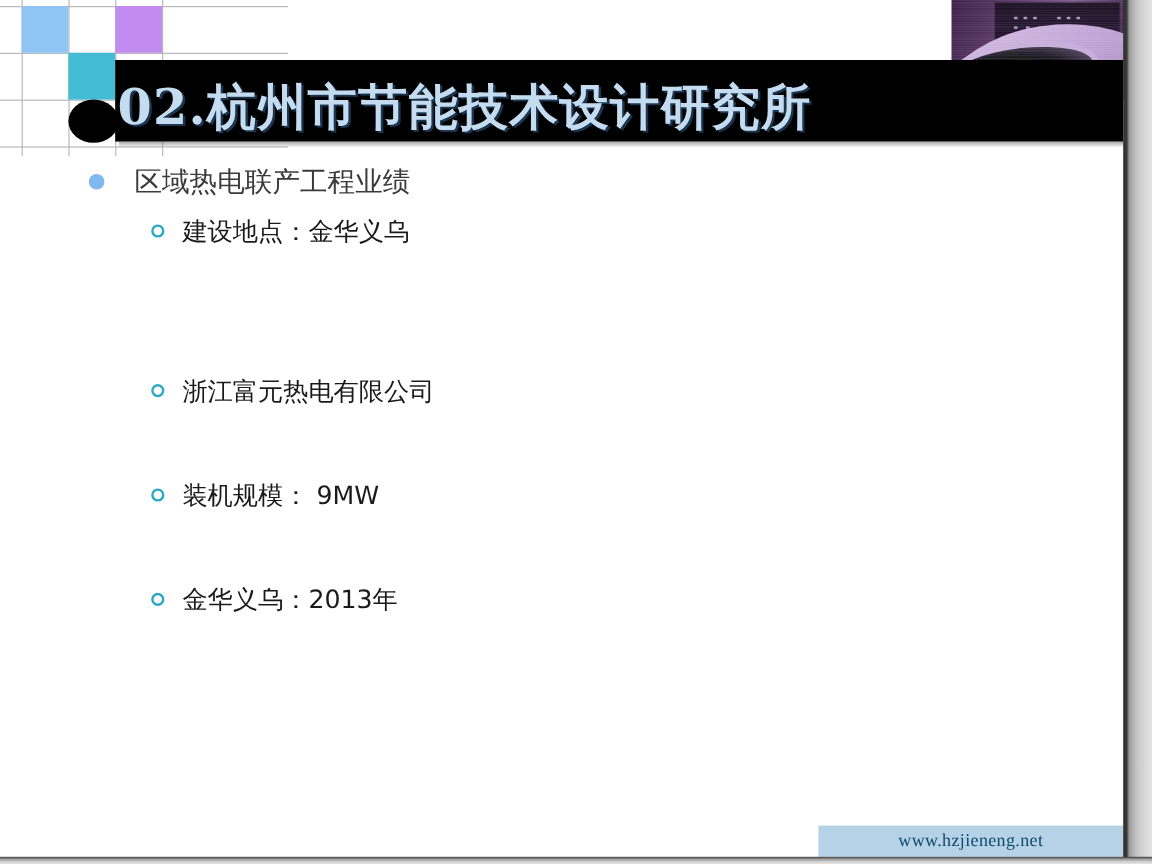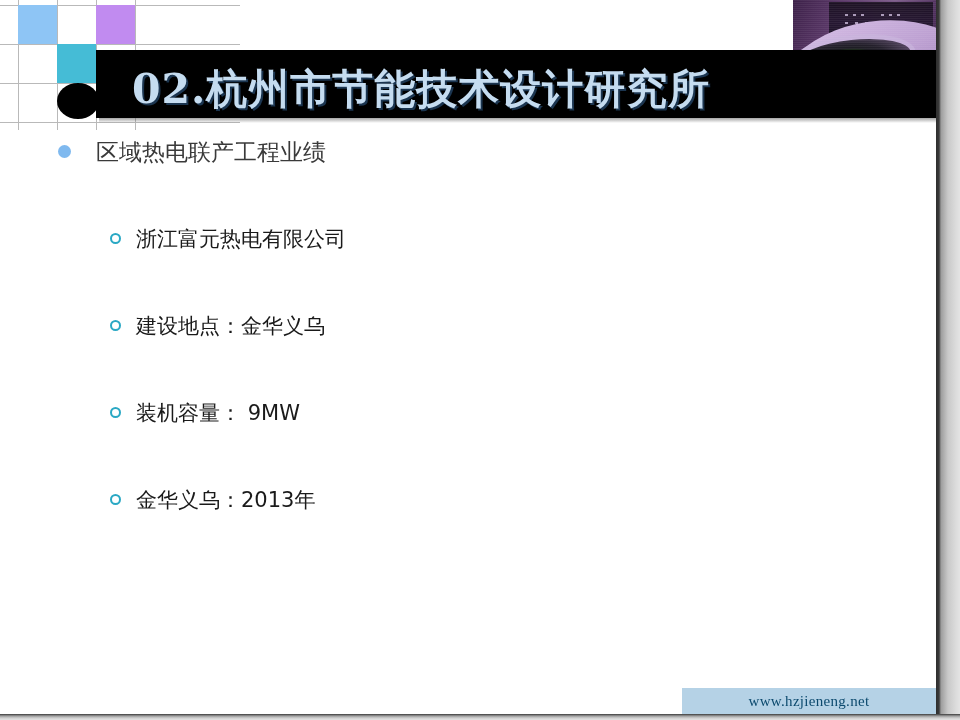--- a/index.html
+++ b/index.html
@@ -162,38 +162,38 @@
   .title-bar-shadow {
     position: absolute;
     left: 99px;
     top: 118px;
     width: 840px;
     height: 5px;
     background: linear-gradient(to bottom, rgba(90,90,90,0.55), rgba(255,255,255,0));
   }
   .title-text {
     position: absolute;
-    left: 132px;
+    left: 98px;
     top: 60px;
     width: 800px;
     height: 58px;
     color: #c5dcf0;
     font-family: "DejaVu Serif", "Liberation Serif", serif;
     font-size: 41px;
     font-weight: bold;
     letter-spacing: 1px;
     line-height: 58px;
     white-space: nowrap;
     text-shadow: 2px 2px 0 #1b3550, 3px 3px 2px rgba(0,0,0,0.75);
   }
 
   
   .content {
     position: absolute;
-    left: 0;
+    left: 16px;
     top: 134px;
     width: 936px;
   }
 
   .bullet-row {
     position: relative;
     display: flex;
     align-items: flex-start;
   }
 
@@ -316,33 +316,33 @@
   <div class="title-bar-shadow"></div>
   <div class="title-text">02.杭州市节能技术设计研究所</div>
 
   <div class="content">
 
     <div class="bullet-row bullet-l1">
       <span class="marker"></span>
       <span class="label">区域热电联产工程业绩</span>
     </div>
 
+    <div class="bullet-row bullet-l2">
+      <span class="marker"></span>
+      <span class="label">建设地点：金华义乌</span>
+    </div>
+
     <div class="bullet-row bullet-l2" style="margin-top:46px;">
       <span class="marker"></span>
       <span class="label">浙江富元热电有限公司</span>
     </div>
 
     <div class="bullet-row bullet-l2">
       <span class="marker"></span>
-      <span class="label">建设地点：金华义乌</span>
-    </div>
-
-    <div class="bullet-row bullet-l2">
-      <span class="marker"></span>
-      <span class="label">装机容量： 9MW</span>
+      <span class="label">装机规模： 9MW</span>
     </div>
 
 
     <div class="bullet-row bullet-l2">
       <span class="marker"></span>
       <span class="label">金华义乌：2013年</span>
     </div>
 
   </div>
 

